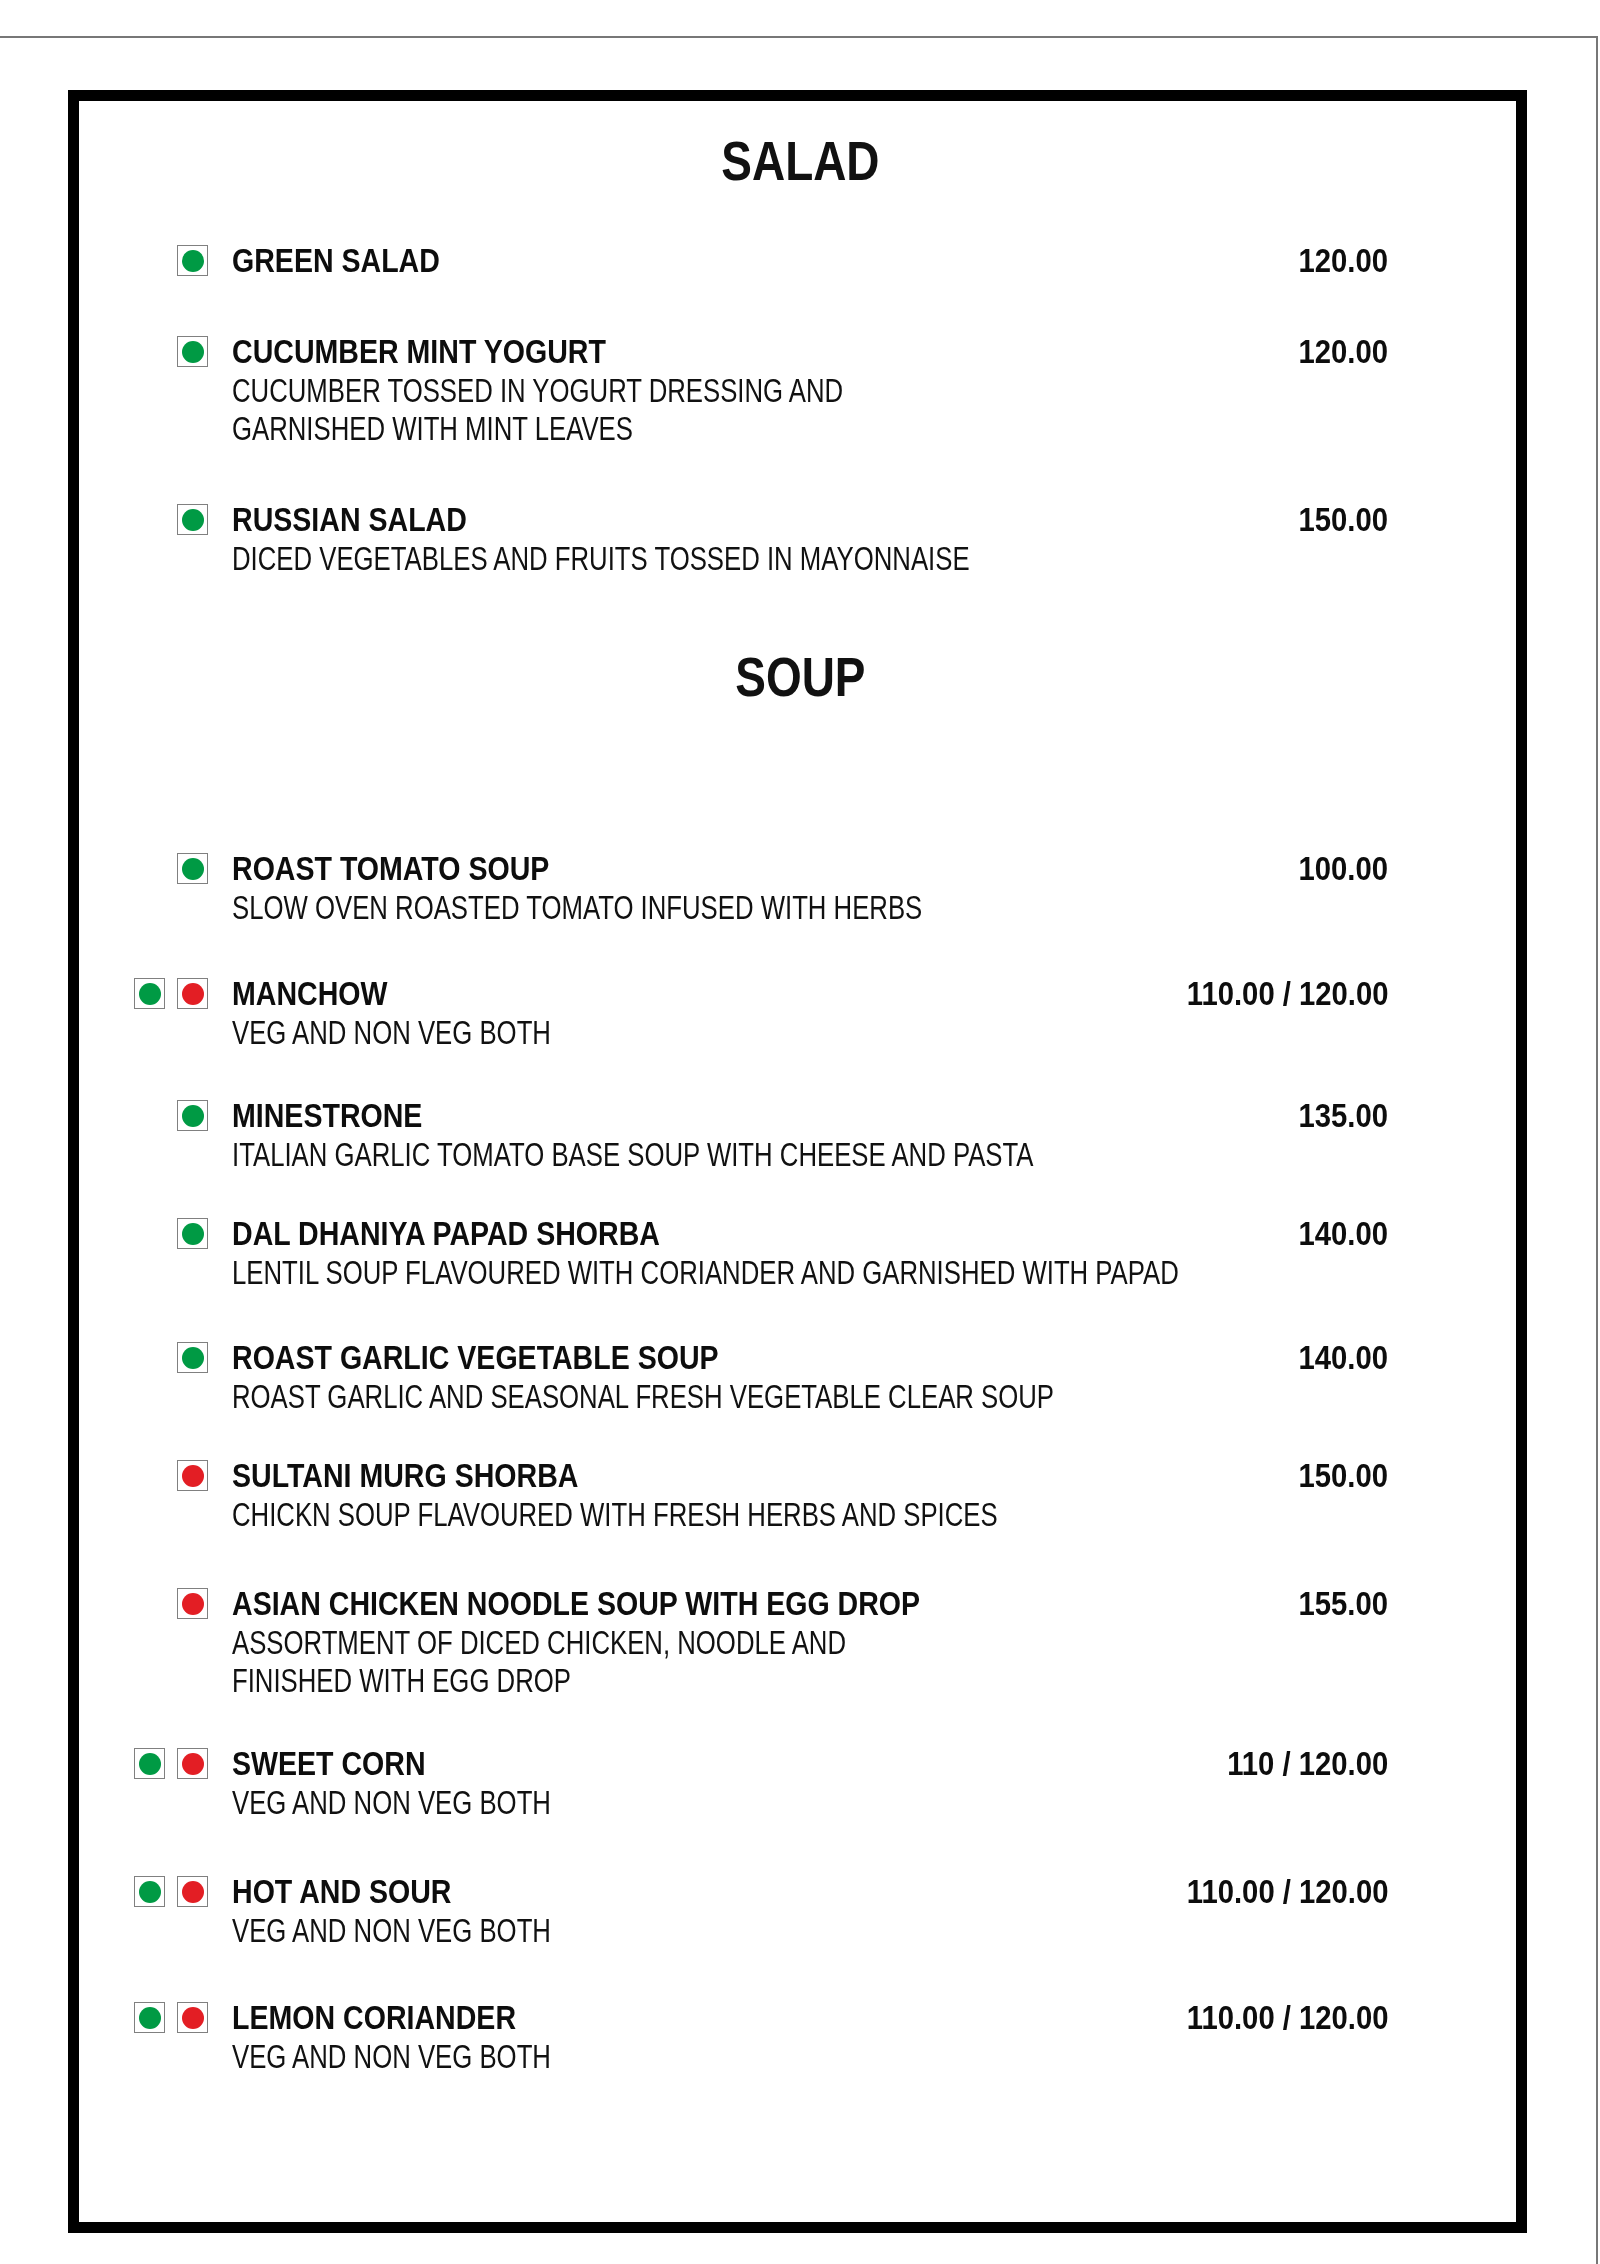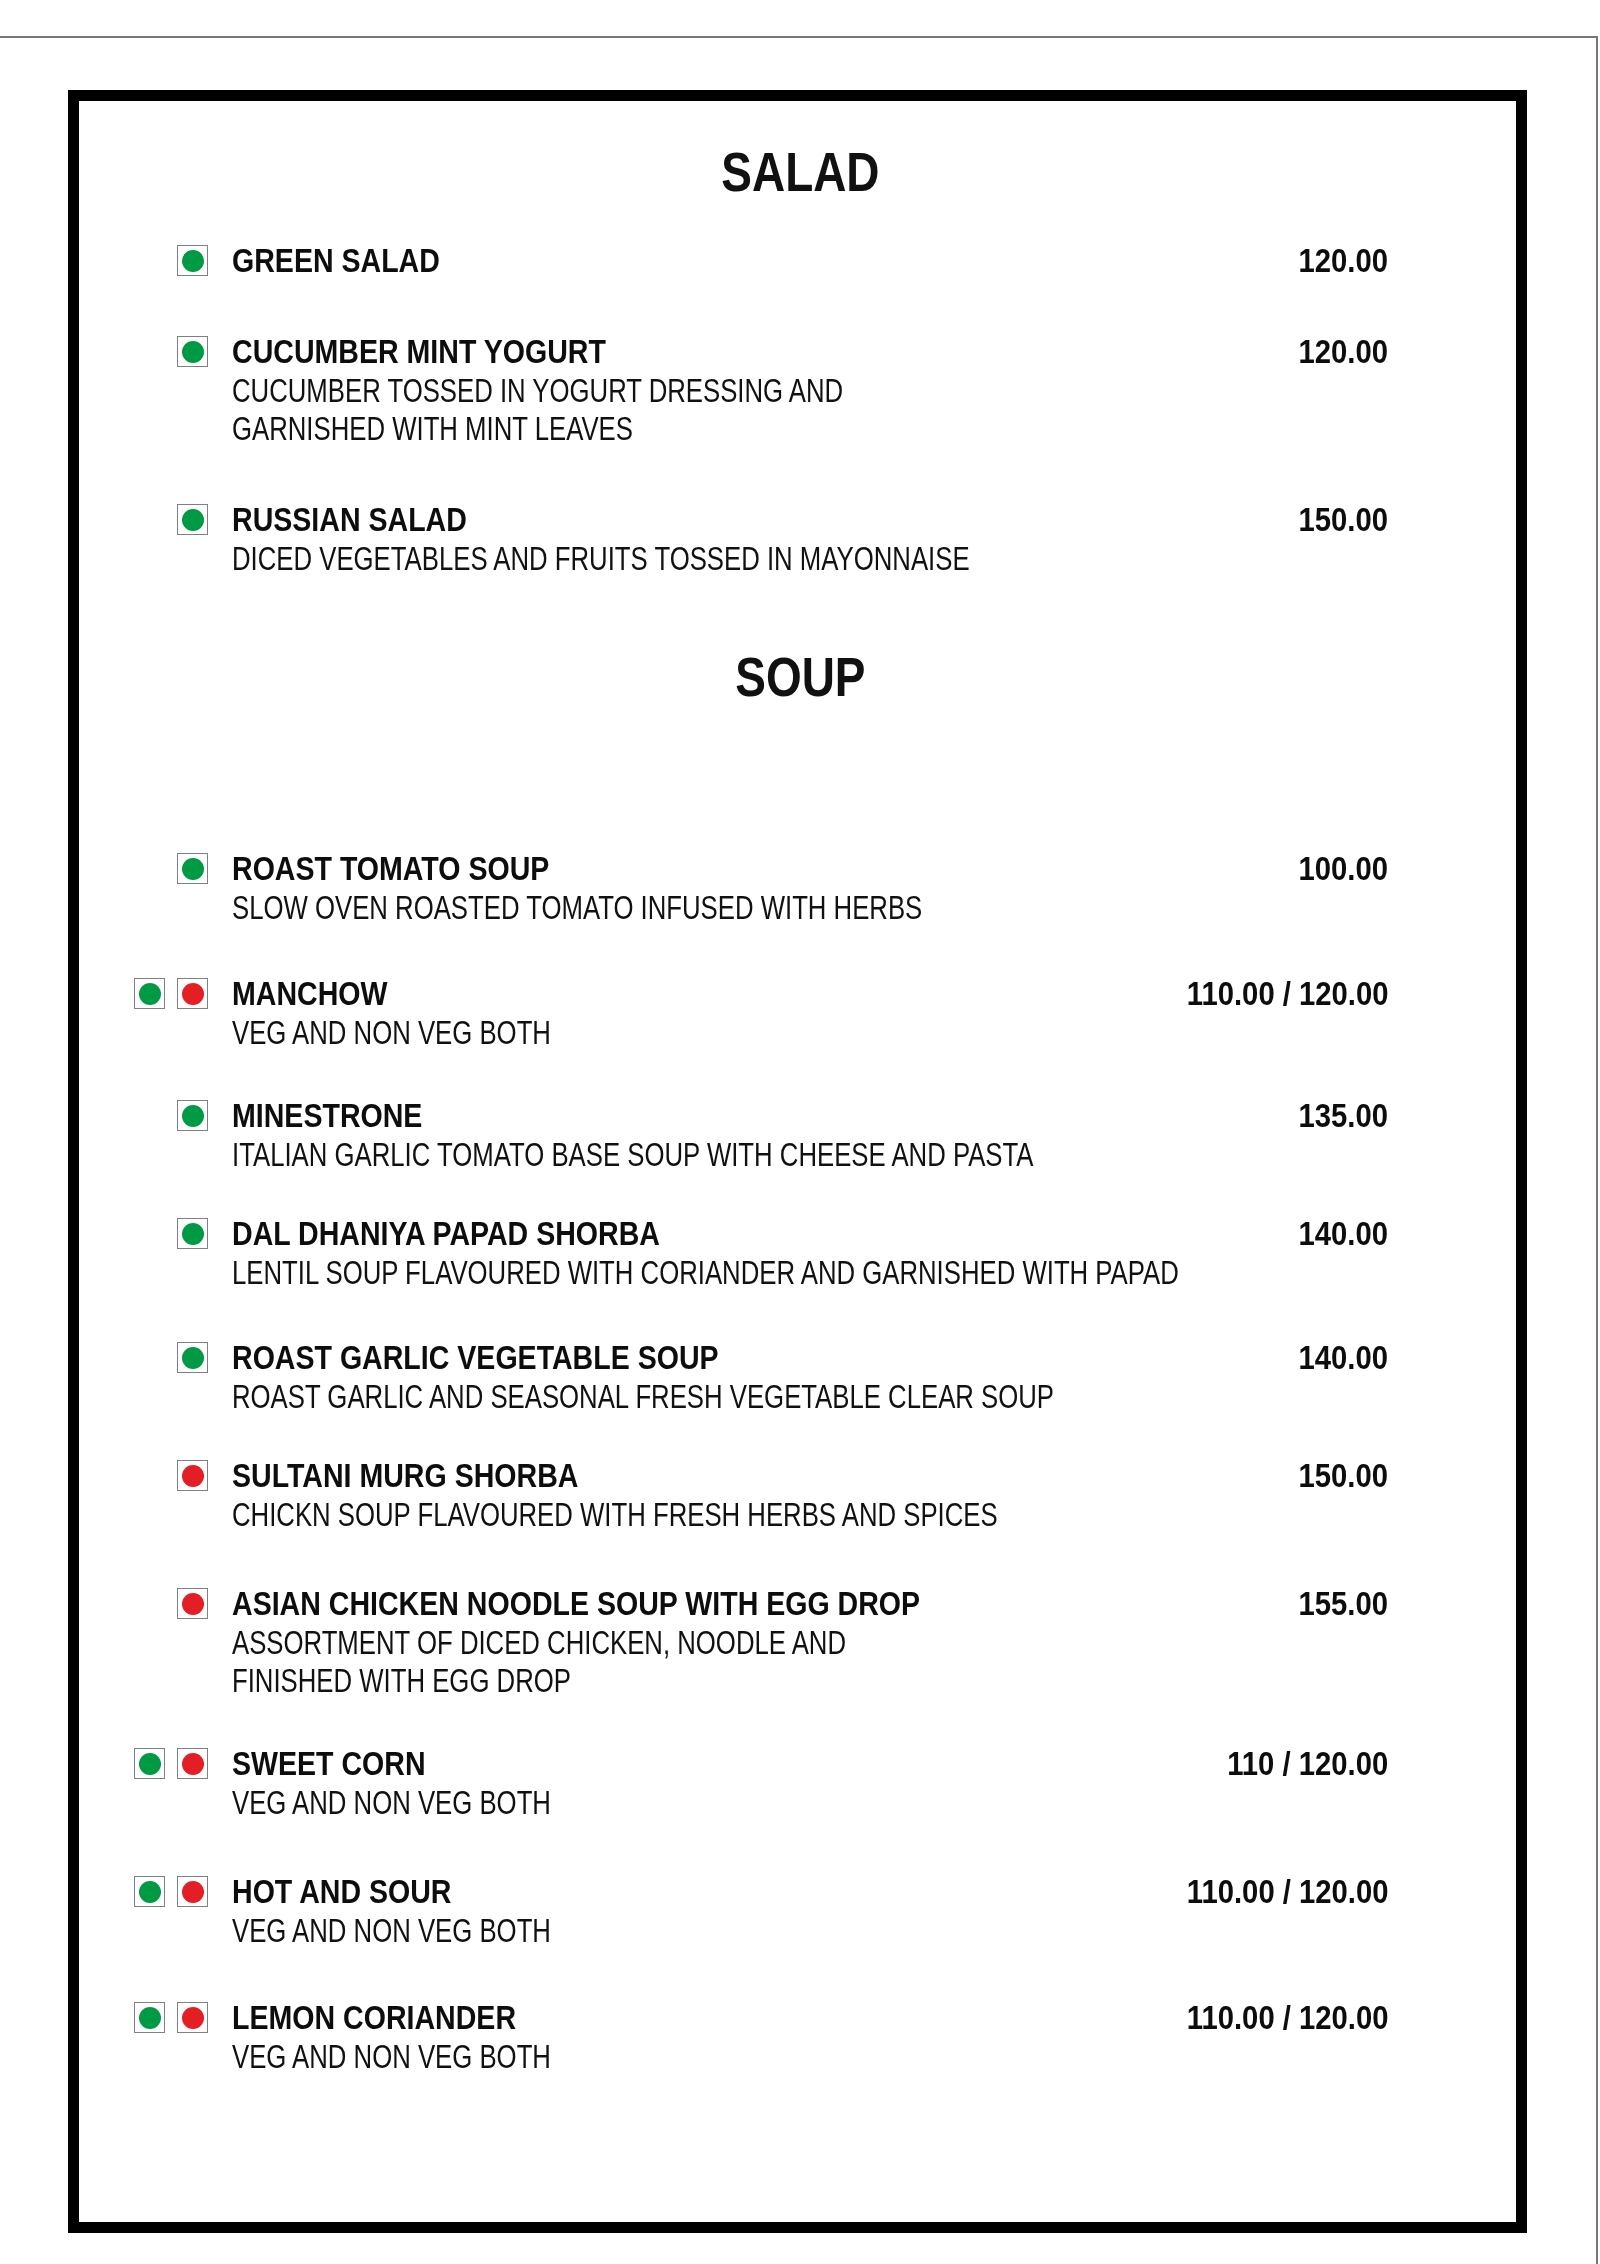--- a/index.html
+++ b/index.html
@@ -20,21 +20,21 @@
   .desc div { display:block; }
   .price { position:absolute; right:212px; top:-4px; font-weight:bold; font-size:34px; line-height:38px; white-space:nowrap; transform:scaleX(0.86); transform-origin:right top; color:#0d0d0d; }
 </style>
 </head>
 <body>
 
 <div class="page-edge-top"></div>
 <div class="page-edge-right"></div>
 <div class="frame"></div>
 
-<div class="section-title" style="top:144px;"><span>SALAD</span></div>
+<div class="section-title" style="top:133px;"><span>SALAD</span></div>
 <div class="section-title" style="top:649px;"><span>SOUP</span></div>
 
 <div id="items-root">
     <div class="item" style="top: 245px;">
       <div class="badges">
         <div class="badge">
           <div class="dot veg" style="background: rgb(0, 154, 68);"></div>
         </div>
       </div>
       <div class="title">GREEN SALAD</div>

